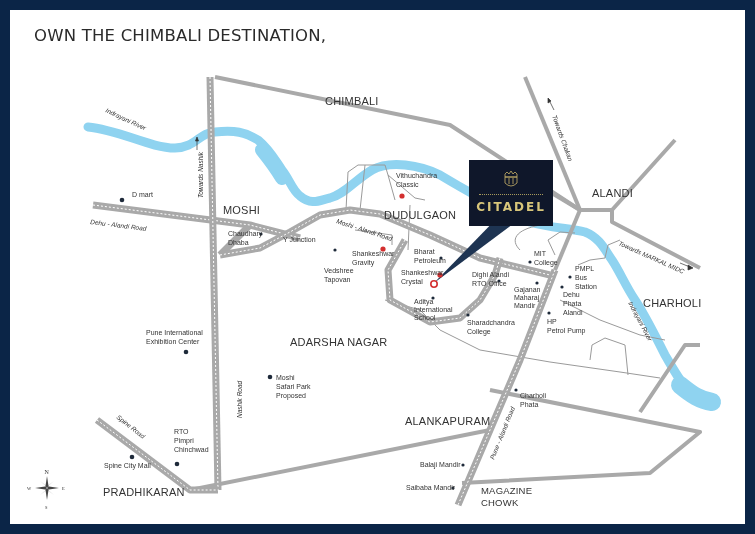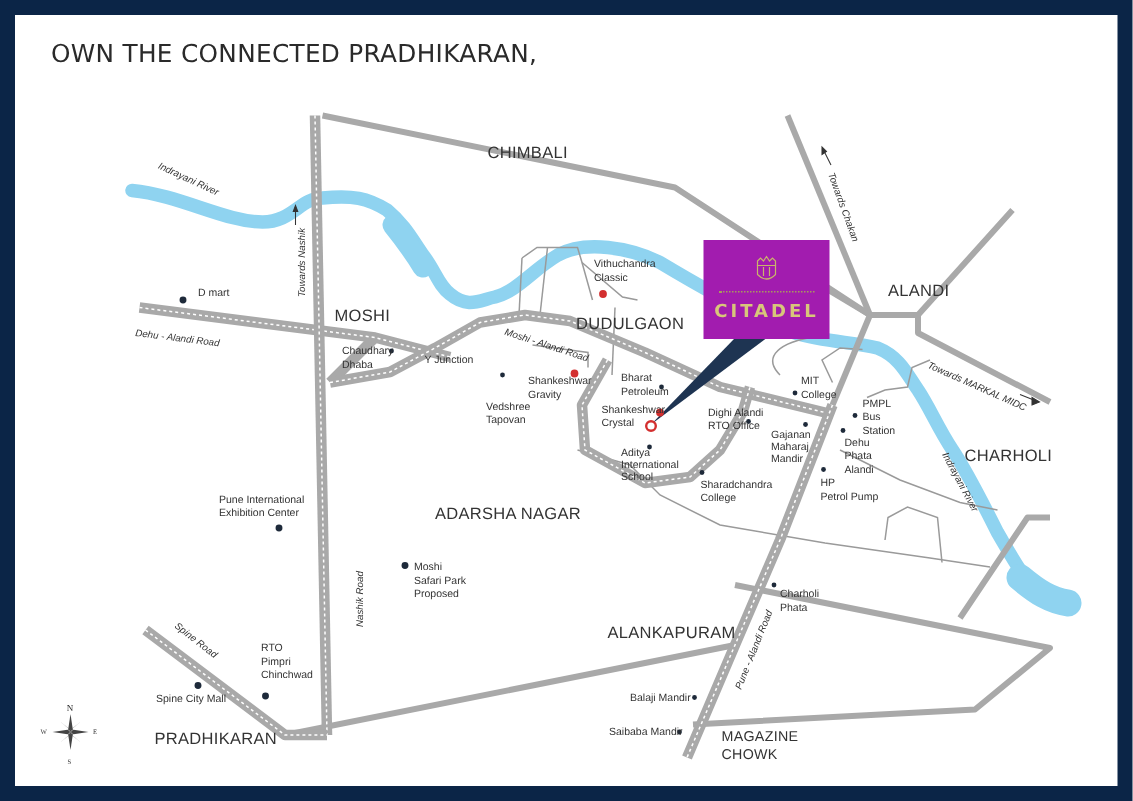--- a/index.html
+++ b/index.html
@@ -9,21 +9,21 @@
   .title span { display: block; }
   svg.map { position: absolute; left: 0; top: 0; }
   .lbl-area { font-family: "Liberation Sans", sans-serif; font-size: 11px; fill: #333; letter-spacing: 0.2px; }
   .lbl-poi { font-family: "Liberation Sans", sans-serif; font-size: 7px; fill: #333; }
   .lbl-road { font-family: "Liberation Sans", sans-serif; font-size: 6.5px; fill: #333; font-style: italic; }
   .road-major { stroke: #a9a9a9; stroke-width: 7; fill: none; stroke-linejoin: round; }
   .road-dash { stroke: #ffffff; stroke-width: 1; stroke-dasharray: 2 2; fill: none; }
   .road-minor { stroke: #a9a9a9; stroke-width: 4; fill: none; stroke-linejoin: round; }
   .road-thin { stroke: #9a9a9a; stroke-width: 1; fill: none; }
   .river { stroke: #8fd3f0; fill: none; stroke-linecap: round; stroke-linejoin: round; }
-  .citadel-badge { position: absolute; left: 459px; top: 150px; width: 84px; height: 66px; background: #a21caf; }
+  .citadel-badge { position: absolute; left: 459px; top: 150px; width: 84px; height: 66px; background: #0f172a; }
   .citadel-name { position: absolute; left: 0; right: 0; top: 40px; text-align: center; color: #d8c67a; font-family: "DejaVu Sans", sans-serif; font-size: 12px; letter-spacing: 2px; font-weight: bold; }
   .citadel-sub { position: absolute; left: 10px; right: 10px; top: 34px; height: 2px; border-top: 1px dotted #a89a5c; }
   .citadel-logo { position: absolute; left: 33px; top: 10px; width: 18px; height: 20px; }
 </style>
 </head>
 <body>
 
 <div class="frame">
   <svg class="map" width="735" height="514" viewBox="10 10 735 514">
 
@@ -199,21 +199,21 @@
       <polygon points="7,7 0,1.5 -1.5,0" fill="#666"></polygon>
       <circle cx="0" cy="0" r="2" fill="none" stroke="#444" stroke-width="0.6"></circle>
       <text x="-2.5" y="-14" style="font-family:'Liberation Serif',serif;font-size:6px;fill:#333">N</text>
       <text x="-2" y="21" style="font-family:'Liberation Serif',serif;font-size:4.5px;fill:#333">S</text>
       <text x="-20" y="1.5" style="font-family:'Liberation Serif',serif;font-size:4.5px;fill:#333">W</text>
       <text x="15" y="1.5" style="font-family:'Liberation Serif',serif;font-size:4.5px;fill:#333">E</text>
     </g>
   </svg>
 
   <h1 class="title">
-    <span>OWN THE CONNECTED PRADHIKARAN,</span>
+    <span>OWN THE CHIMBALI DESTINATION,</span>
   </h1>
 
   <div class="citadel-badge">
     <svg class="citadel-logo" viewBox="0 0 18 20">
       <path d="M3,4 L5,2 L7,4 L9,1 L11,4 L13,2 L15,4 L15,7 L3,7 Z" fill="none" stroke="#c9b46a" stroke-width="0.8"></path>
       <path d="M3,7 L15,7 L15,13 Q9,19 3,13 Z" fill="none" stroke="#c9b46a" stroke-width="0.8"></path>
       <line x1="7" y1="8" x2="7" y2="14" stroke="#c9b46a" stroke-width="0.8"></line>
       <line x1="11" y1="8" x2="11" y2="14" stroke="#c9b46a" stroke-width="0.8"></line>
     </svg>
     <div class="citadel-sub"></div>

